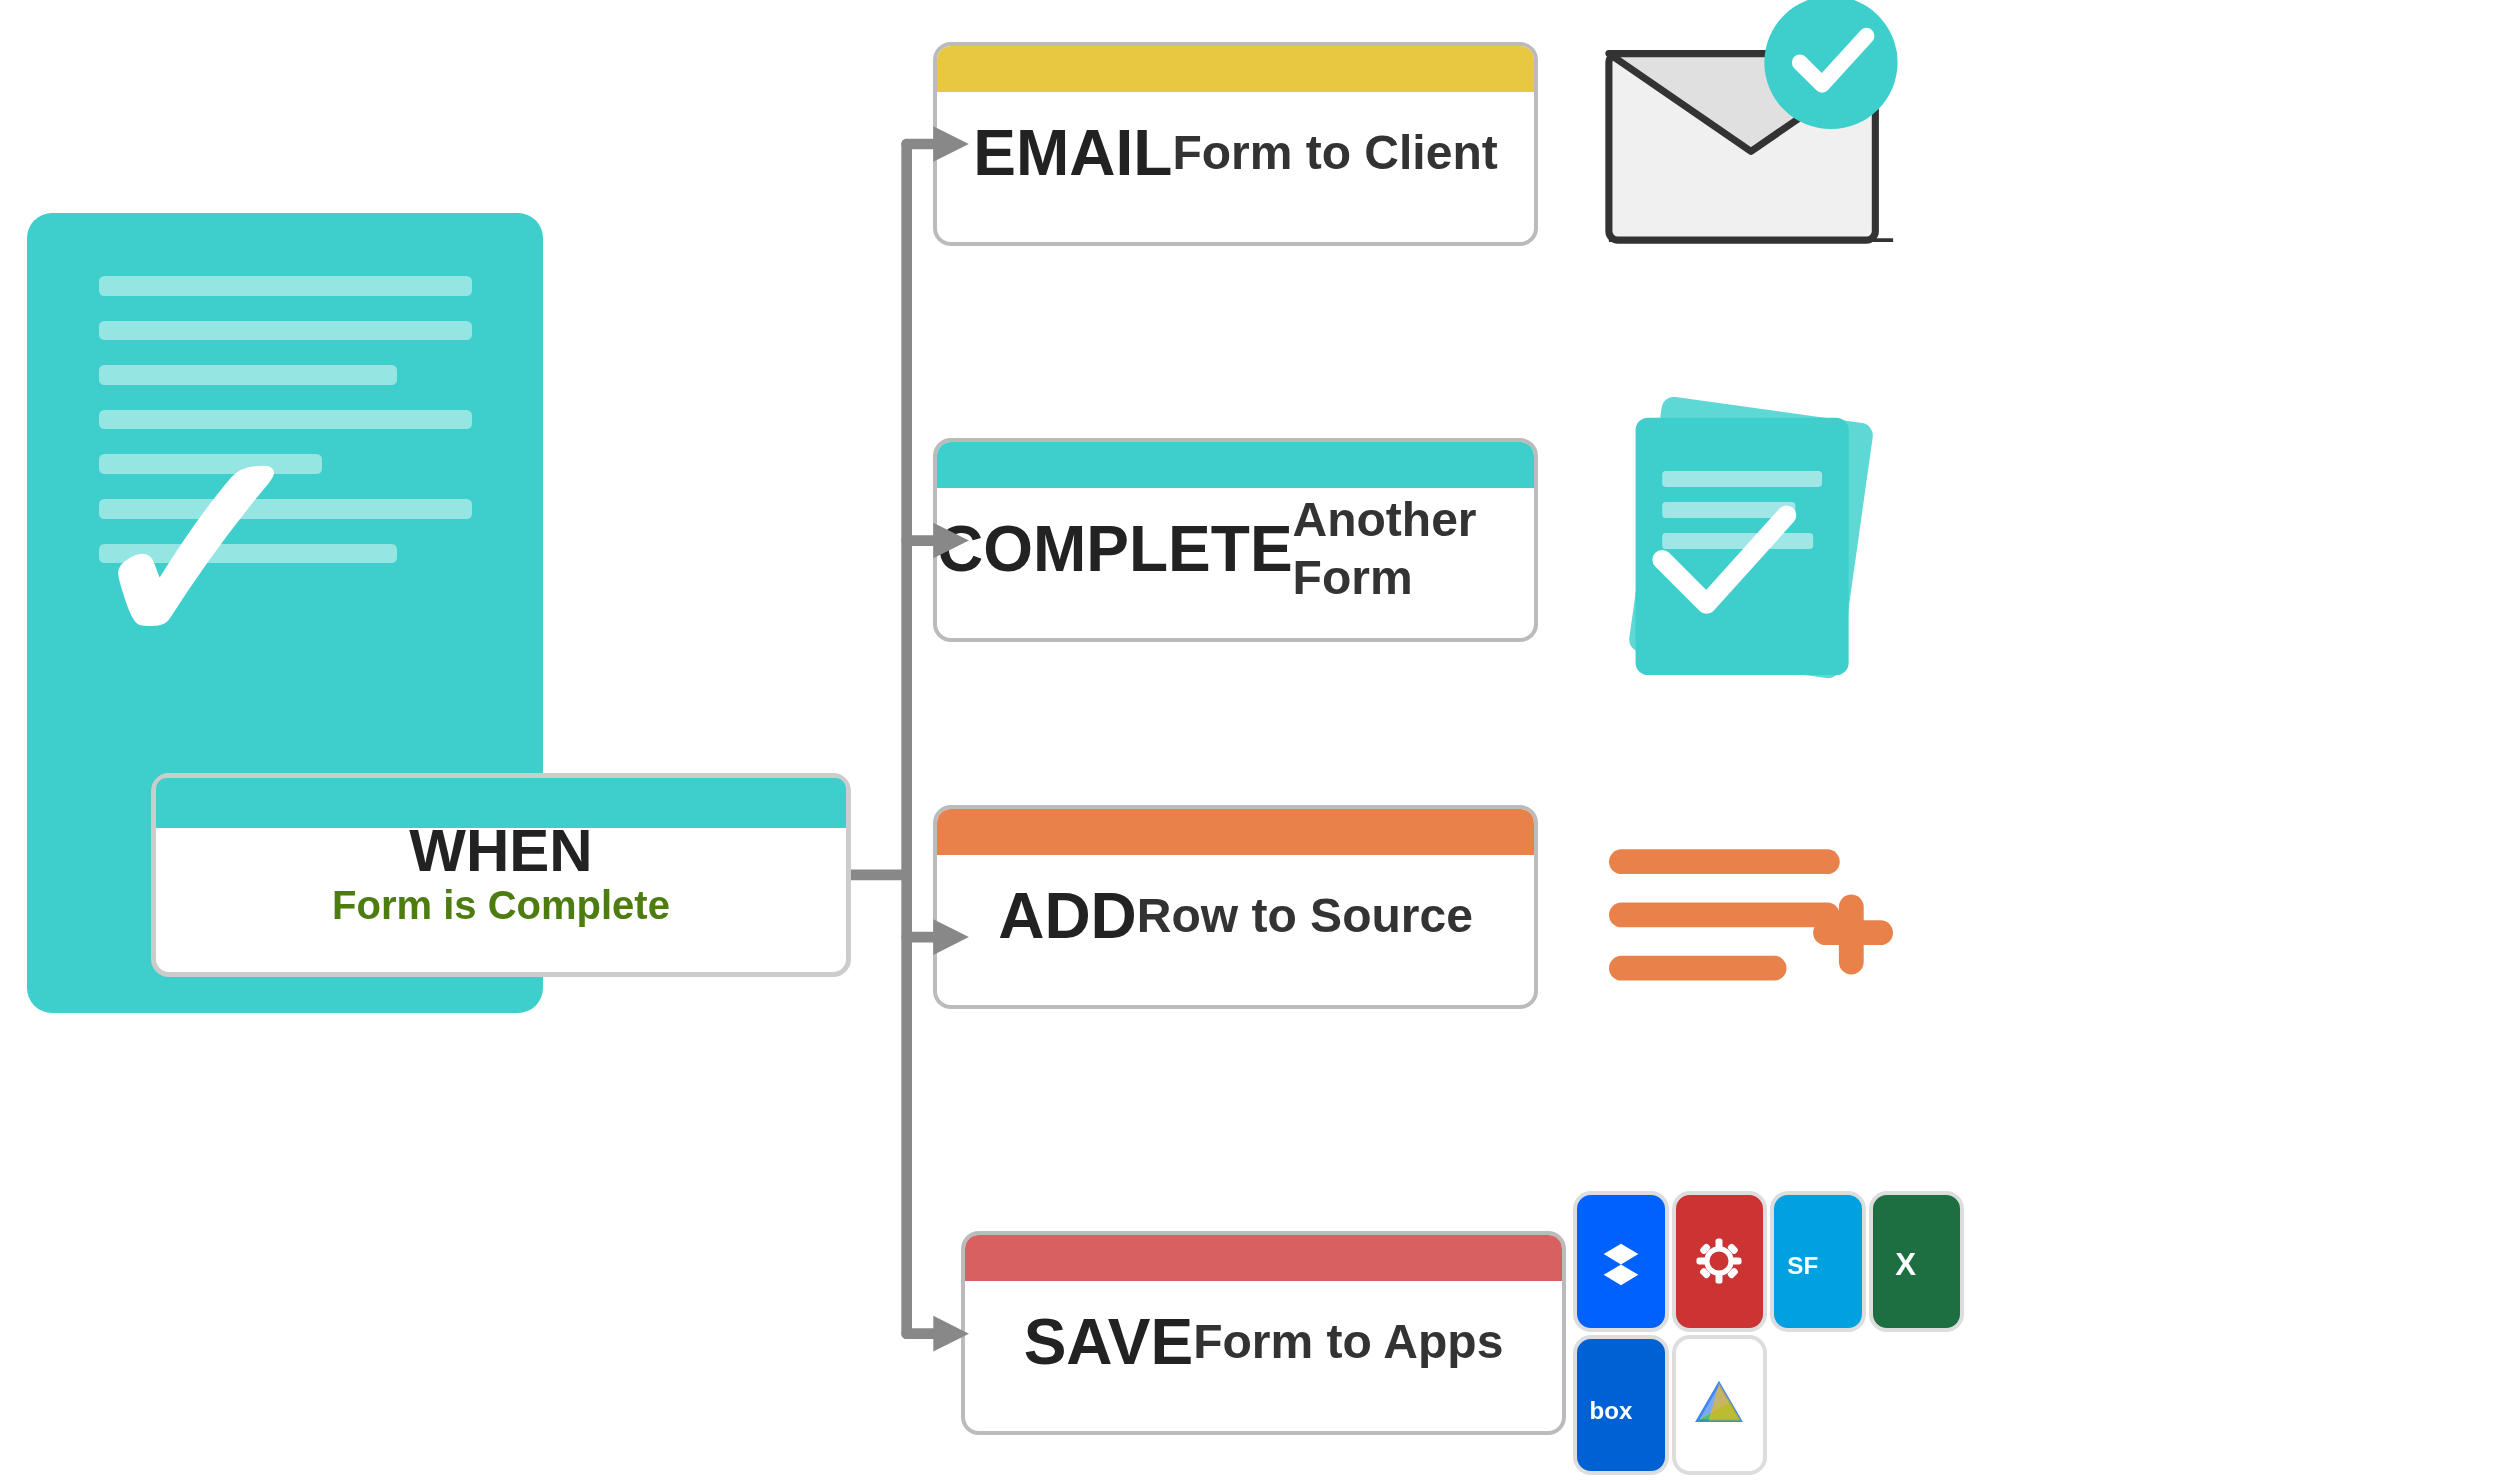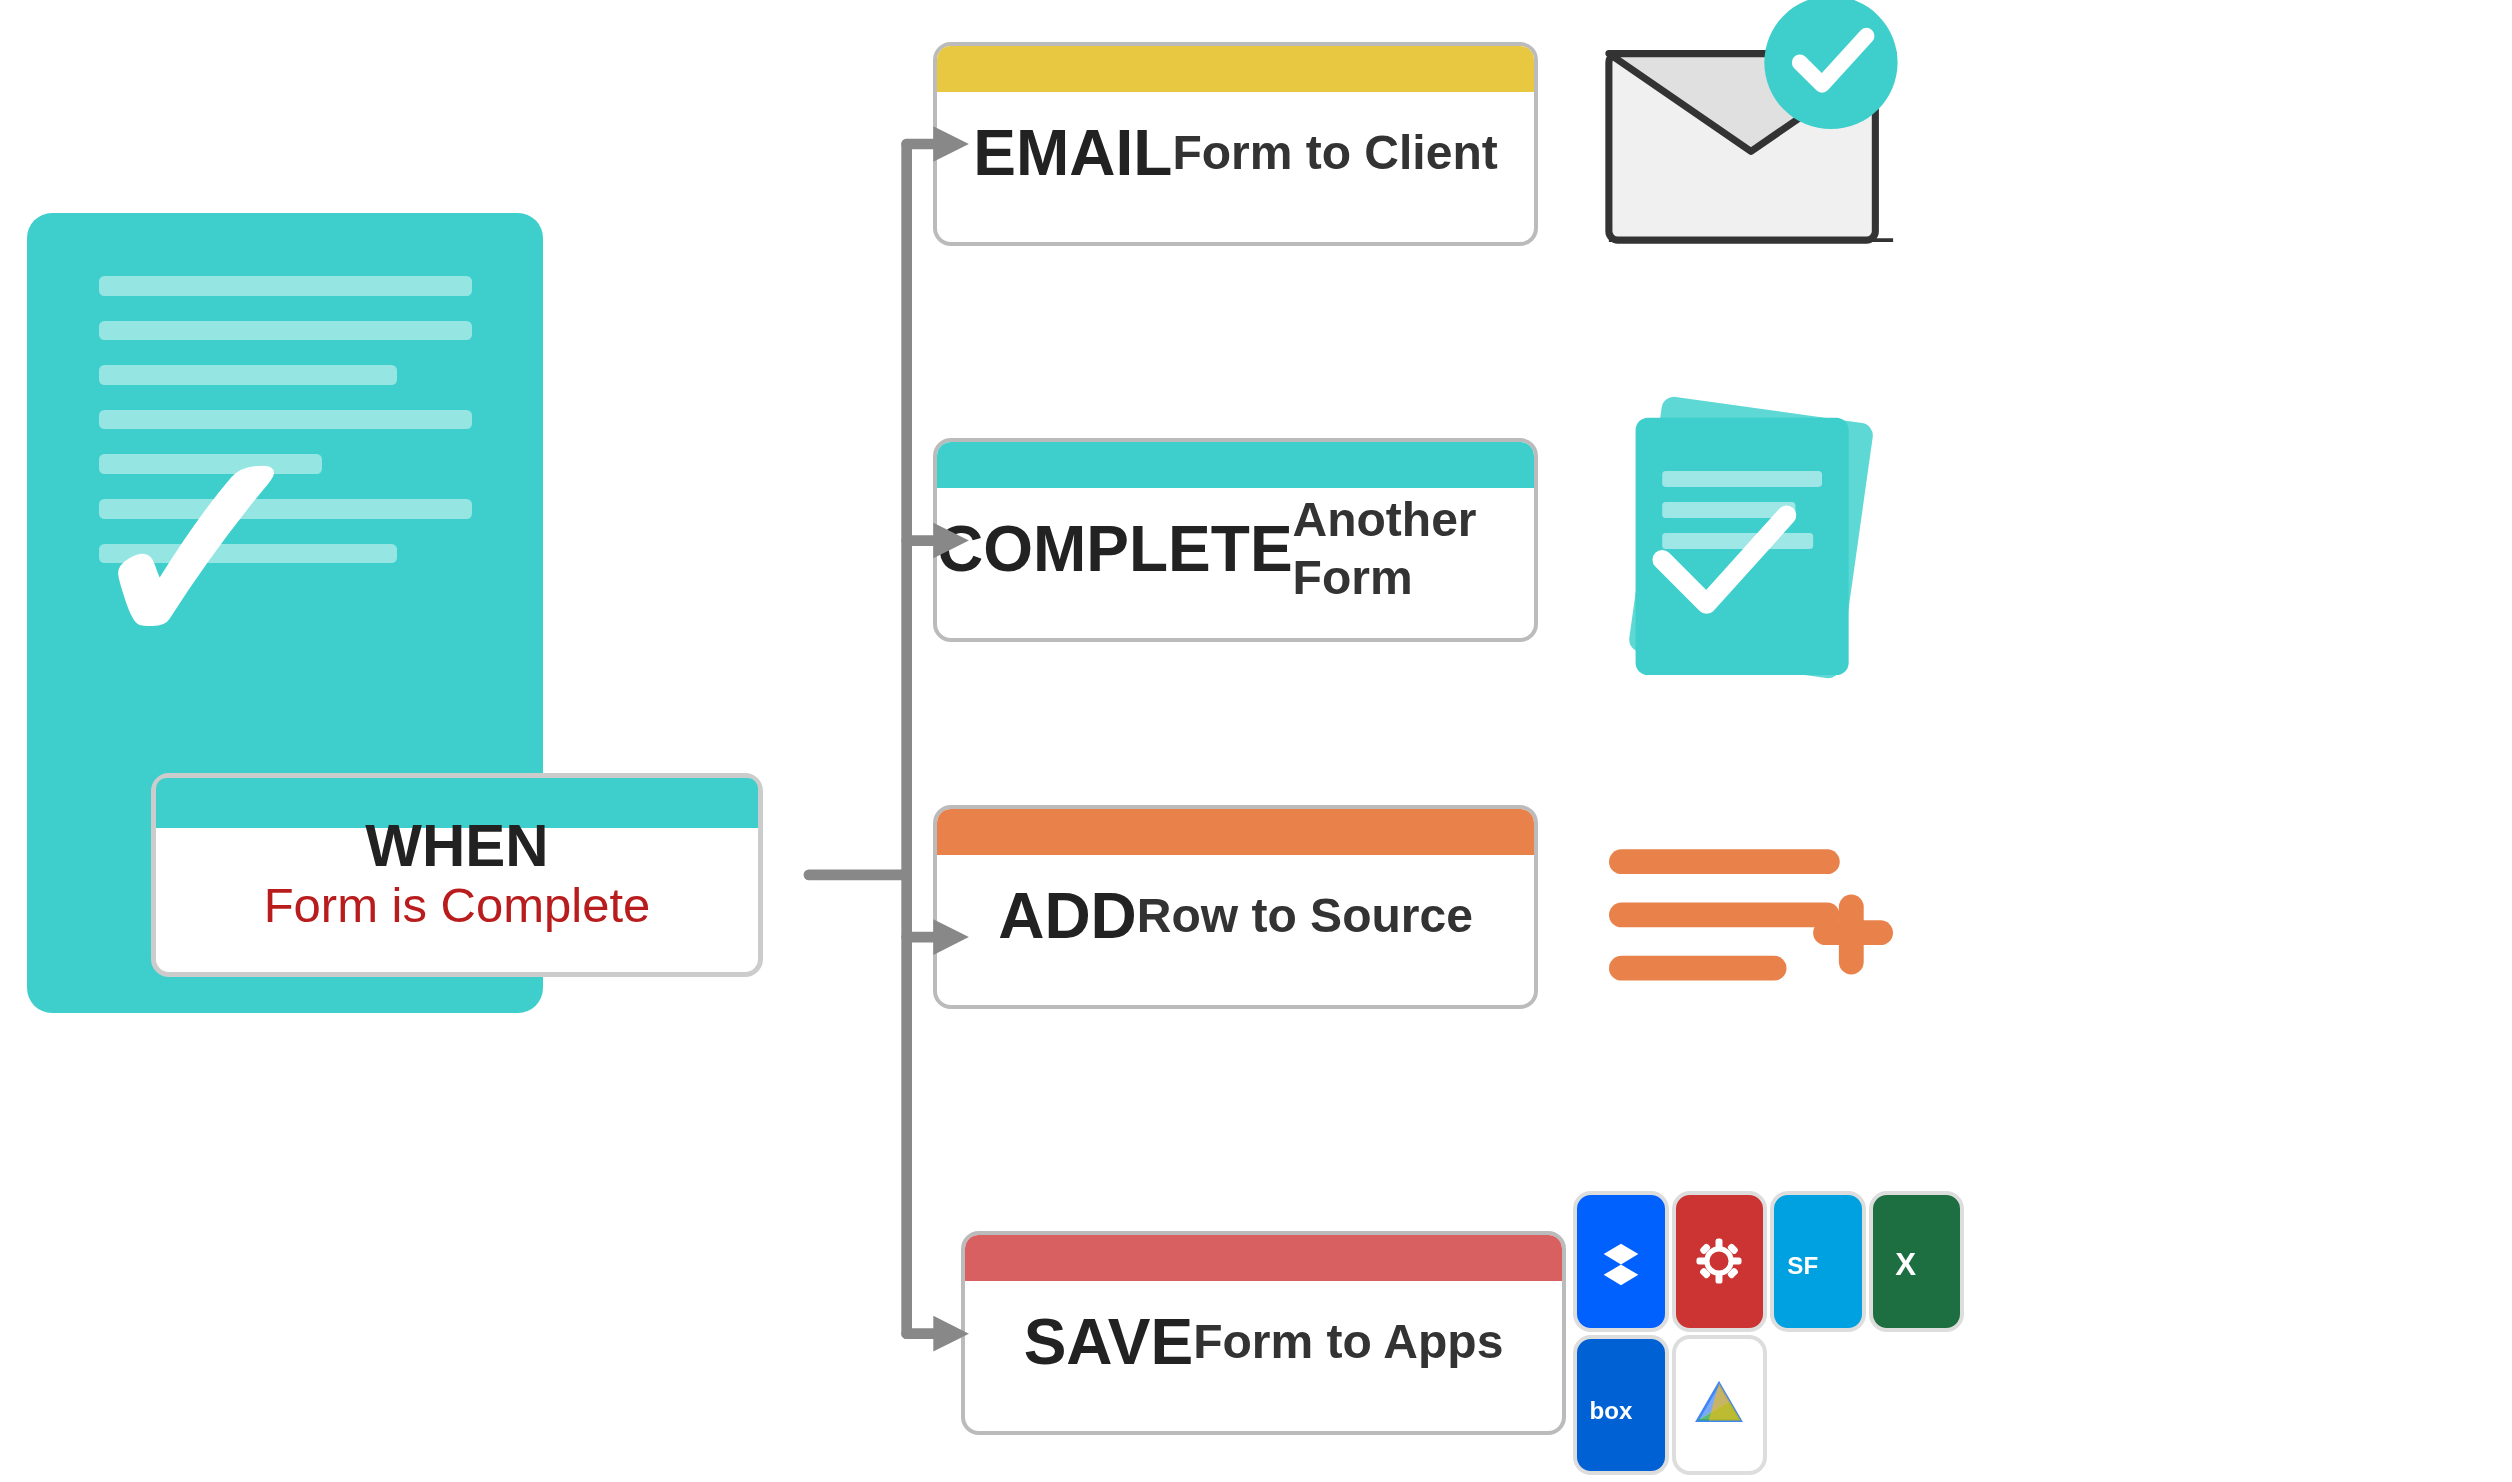--- a/index.html
+++ b/index.html
@@ -60,21 +60,21 @@
       color: white;
       line-height: 1;
       font-weight: 900;
     }
 
     
     .when-box {
       position: absolute;
       left: 151px;
       top: 773px;
-      width: 612px;
+      width: 700px;
       height: 204px;
       background: white;
       border: 5.3px solid #ccc;
       border-radius: 18px;
       display: flex;
       flex-direction: column;
       align-items: center;
       justify-content: center;
       z-index: 10;
     }
@@ -98,23 +98,23 @@
     }
 
     .when-label-top {
       font-size: 60px;
       font-weight: 900;
       color: #222;
       line-height: 1;
     }
 
     .when-label-bottom {
-      font-size: 49px;
-      font-weight: 400;
-      color: #b91c1c;
+      font-size: 40px;
+      font-weight: 700;
+      color: #4d7c0f;
       line-height: 1.2;
     }
 
     
     .action-box {
       position: absolute;
       width: 605px;
       height: 204px;
       background: white;
       border: 4.4px solid #bbb;

